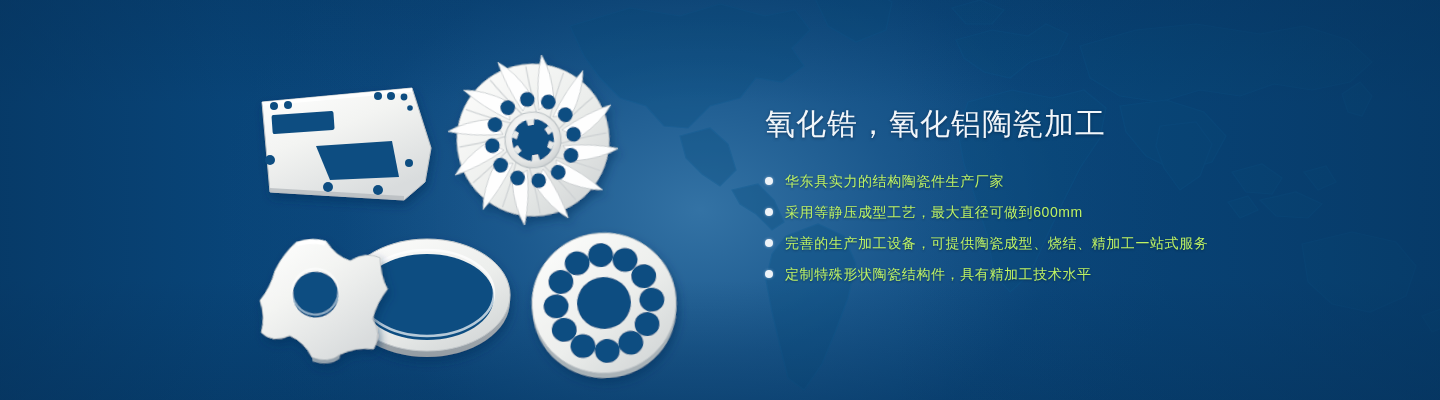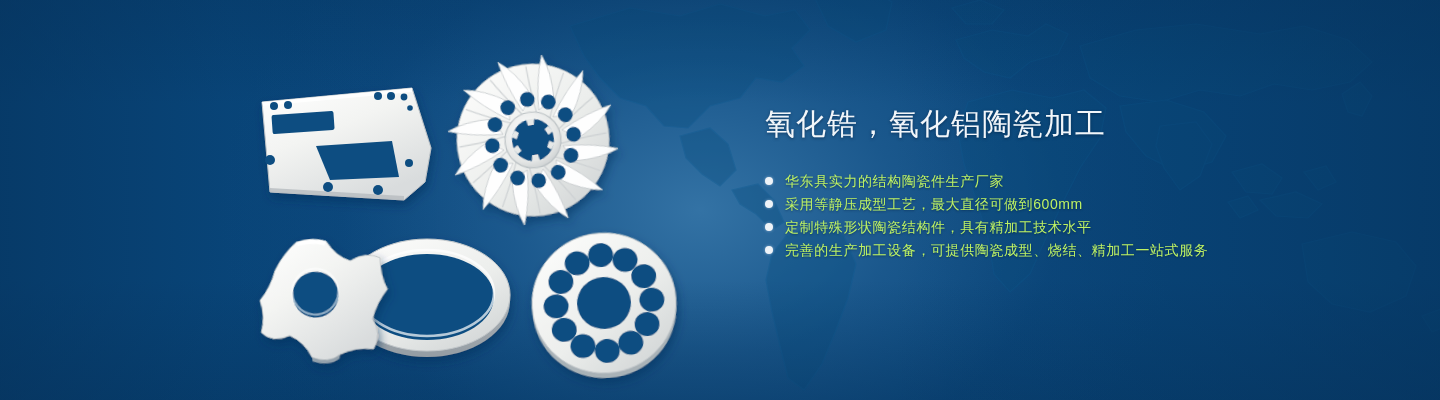--- a/index.html
+++ b/index.html
@@ -68,21 +68,21 @@
     list-style:none;
     margin:26px 0 0 0;
     padding:0;
   }
   .bullets li{
     display:flex;
     align-items:center;
     height:22px;
     margin-bottom:0;
   }
-  .bullets li + li{margin-top:1px;}
+  .bullets li + li{margin-top:9px;}
   .dot{
     flex:0 0 auto;
     width:8px;height:8px;
     border-radius:50%;
     background:#eef3f8;
     margin-right:12px;
     box-shadow:0 0 3px rgba(210,230,250,.55);
   }
   .btext{
     font-size:14px;
@@ -349,22 +349,22 @@
       <li>
         <span class="dot"></span>
         <span class="btext">华东具实力的结构陶瓷件生产厂家</span>
       </li>
       <li>
         <span class="dot"></span>
         <span class="btext">采用等静压成型工艺，最大直径可做到600mm</span>
       </li>
       <li>
         <span class="dot"></span>
-        <span class="btext">定制特殊形状陶瓷结构件，具有精加工技术水平</span>
+        <span class="btext">完善的生产加工设备，可提供陶瓷成型、烧结、精加工一站式服务</span>
       </li>
       <li>
         <span class="dot"></span>
-        <span class="btext">完善的生产加工设备，可提供陶瓷成型、烧结、精加工一站式服务</span>
+        <span class="btext">定制特殊形状陶瓷结构件，具有精加工技术水平</span>
       </li>
     </ul>
   </div>
 
 </div>
 
 </body></html>

